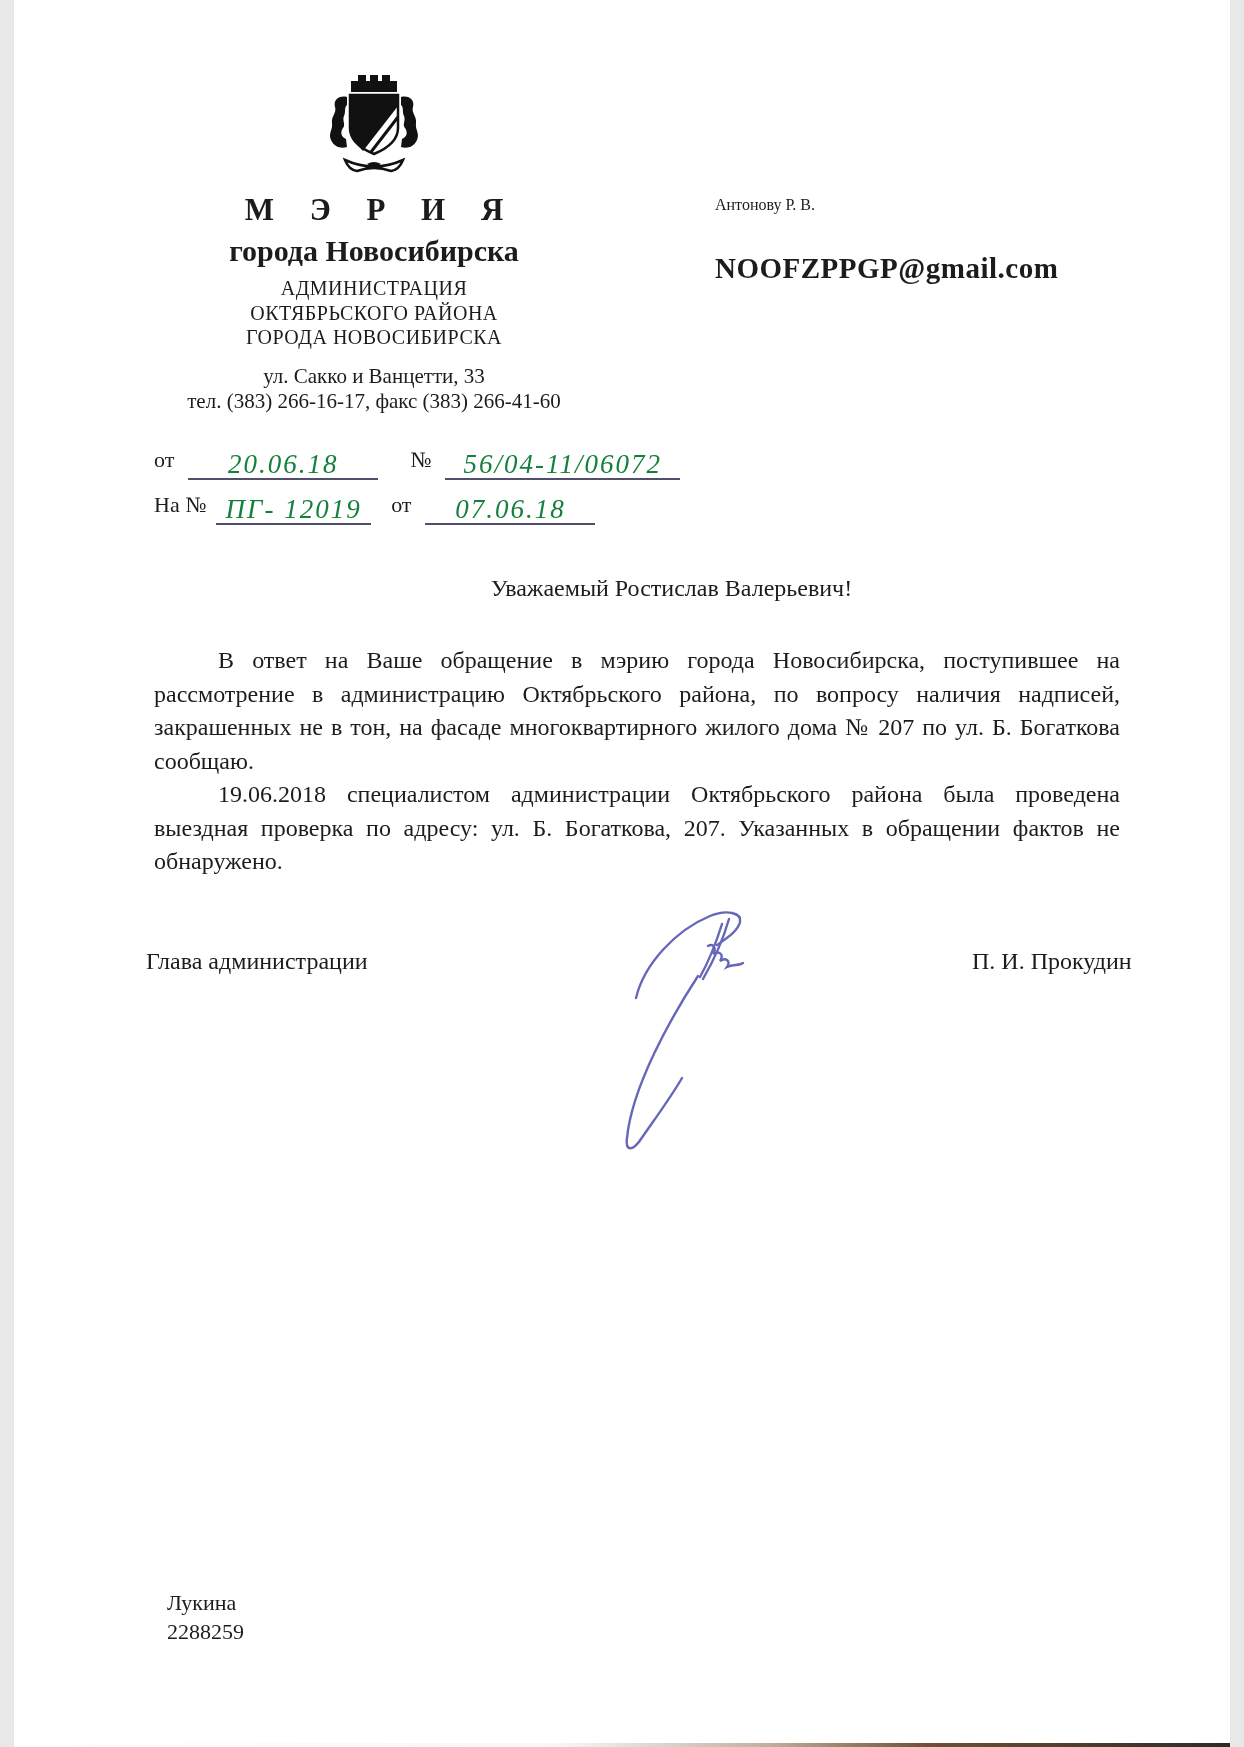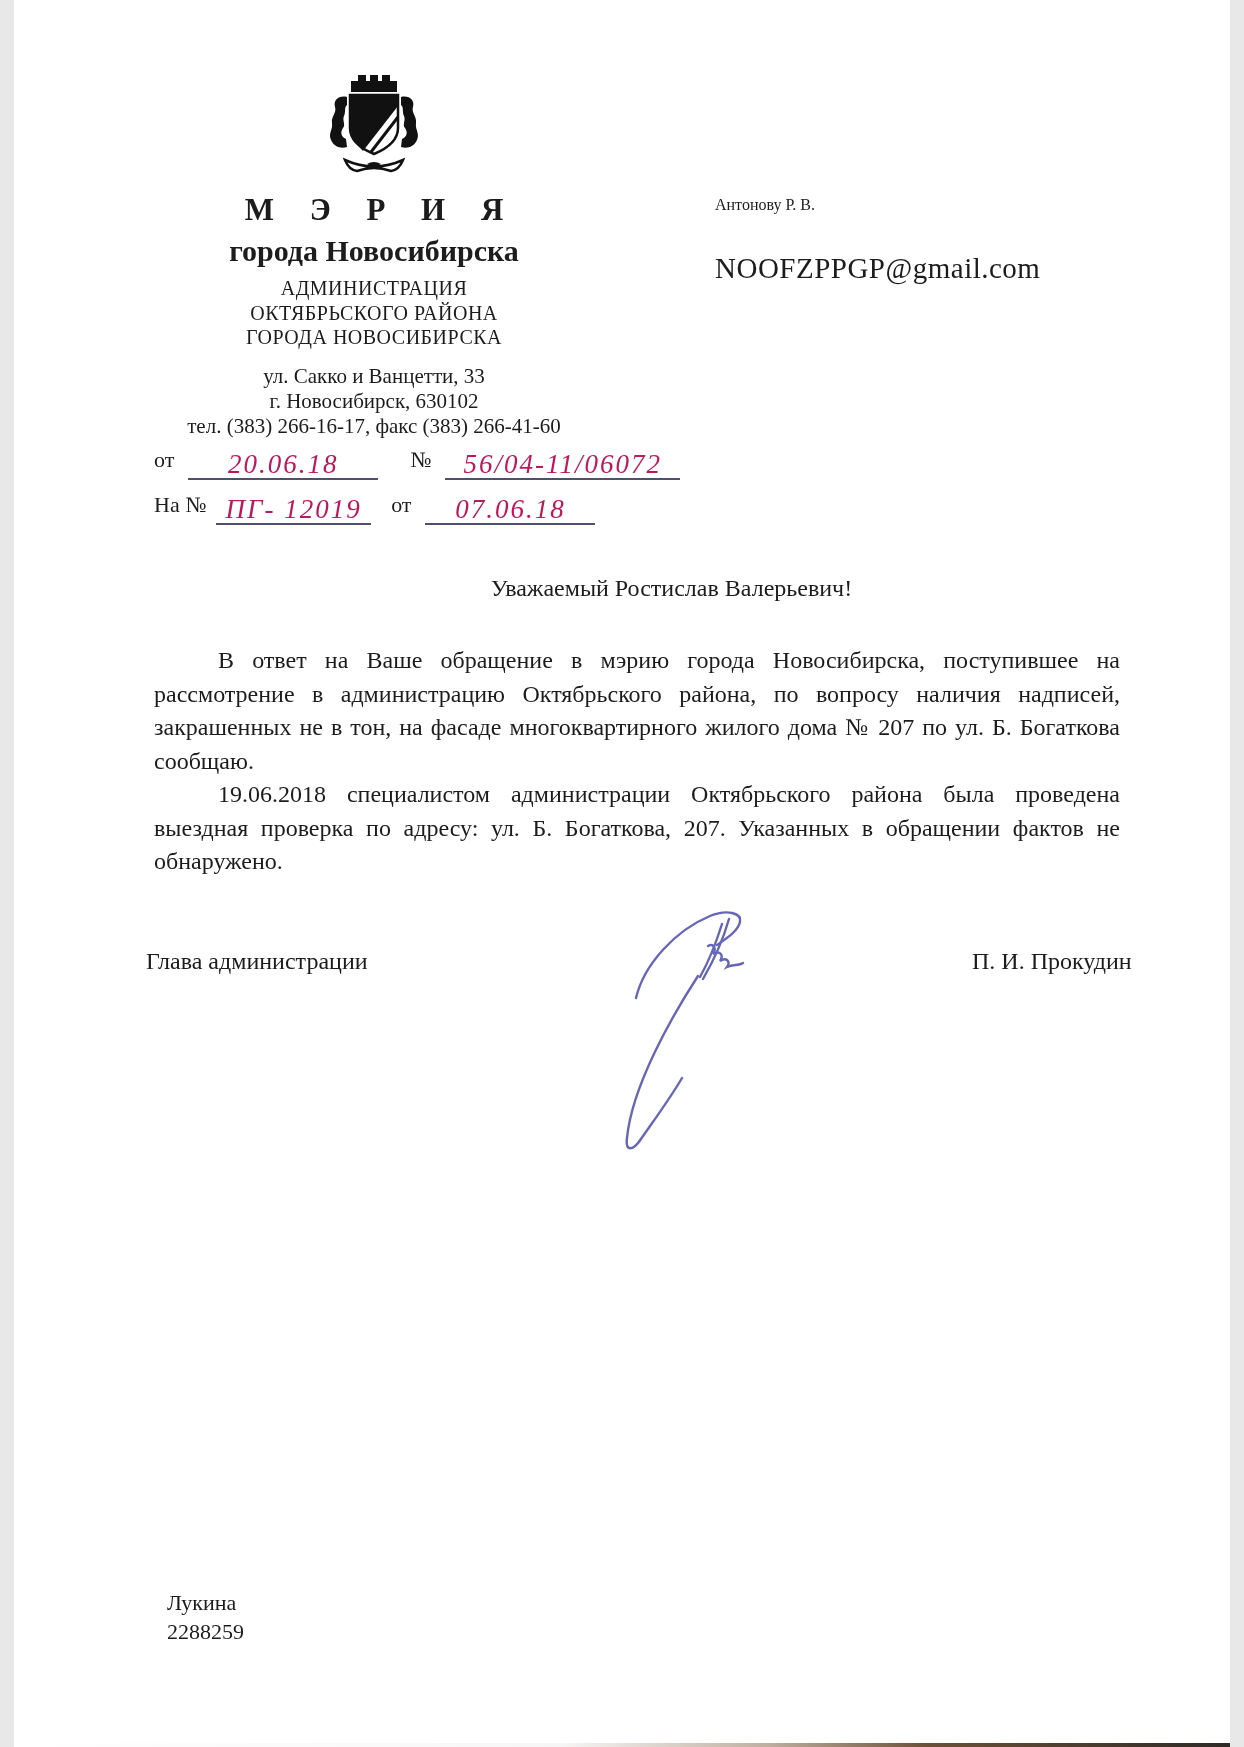--- a/index.html
+++ b/index.html
@@ -36,31 +36,31 @@
     font-size:22px; white-space:nowrap;
   }
   .ref-label { padding-bottom:2px; }
   .uline {
     display:inline-block; text-align:center;
     border-bottom:2px solid #50506e;
     padding-bottom:0px;
   }
   .hw {
     font-style:italic;
-    color:#be185d;
+    color:#15803d;
     font-size:27px;
     letter-spacing:2px;
     position:relative; top:2px;
     white-space:nowrap;
   }
 
   
   .addressee { position:absolute; left:701px; top:196px; }
   .addressee-name { font-size:16px; margin:0; }
-  .addressee-email { font-size:29px; margin:38px 0 16px 0; letter-spacing:0.5px; }
+  .addressee-email { font-size:29px; margin:38px 0 16px 0; letter-spacing:0.5px;font-weight:bold; }
 
   
   .salutation {
     position:absolute; left:140px; top:575px; width:965px;
     padding-left:70px; box-sizing:border-box;
     text-align:center; font-size:24px;
   }
   .body-text {
     position:absolute; left:140px; top:644px; width:966px;
     font-size:24px; line-height:33.5px;
@@ -111,21 +111,20 @@
       <path d="M32,90 Q61,103 90,90 Q86,100 78,101 Q61,95 44,101 Q36,100 32,90 Z" fill="#fff" stroke="#111" stroke-width="2.5"></path>
       <path d="M54,94 Q61,90 68,94 Q61,99 54,94 Z" fill="#111"></path>
     </svg>
     <div class="org-title1">М Э Р И Я</div>
     <div class="org-title2">города Новосибирска</div>
     <div class="org-line">АДМИНИСТРАЦИЯ</div>
     <div class="org-line">ОКТЯБРЬСКОГО РАЙОНА</div>
     <div class="org-line">ГОРОДА НОВОСИБИРСКА</div>
     <div class="addr-gap"></div>
     <div class="org-addr">ул. Сакко и Ванцетти, 33</div>
-    <div class="org-addr">г. Новосибирск, 630102</div>
     <div class="org-addr">тел. (383) 266-16-17, факс (383) 266-41-60</div>
   </div>
 
   <div class="ref-row" style="top:447px;">
     <span class="ref-label">от</span>
     <span class="uline" style="width:190px; margin-left:14px;">
       <span class="hw">20.06.18</span>
     </span>
     <span class="ref-label" style="margin-left:32px;">№</span>
     <span class="uline" style="width:235px; margin-left:14px;">

